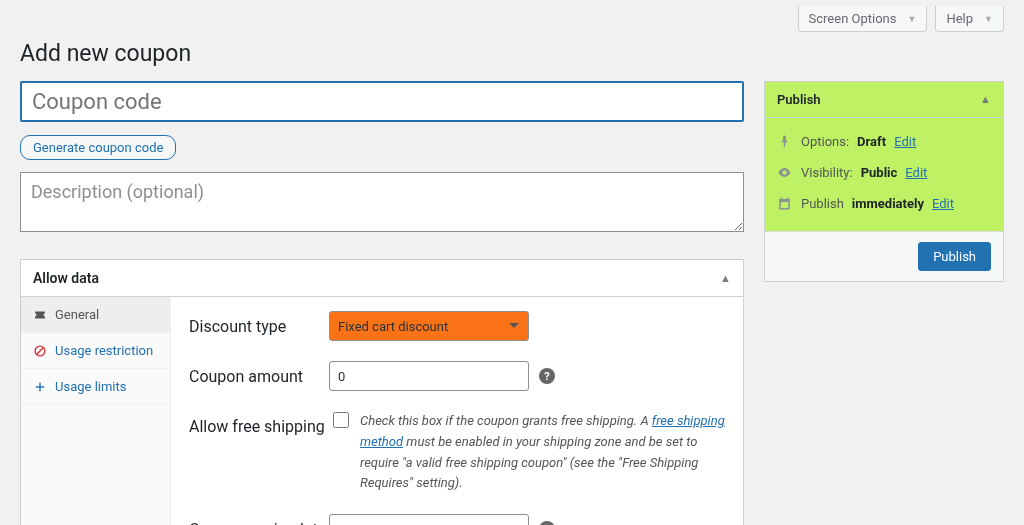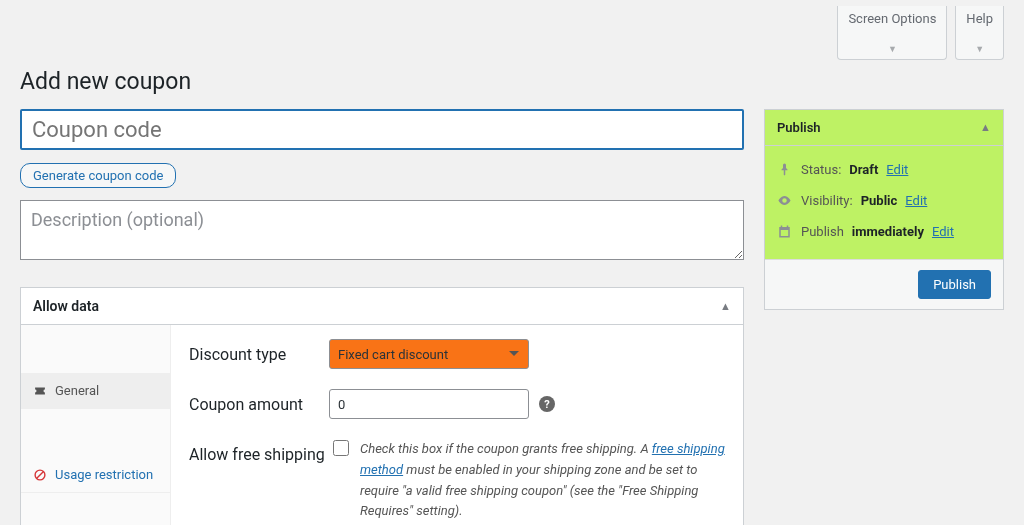--- a/index.html
+++ b/index.html
@@ -10,21 +10,21 @@
     --wp-accent:#2271b1;
     --wp-accent-hover:#135e96;
     --no-color:#d63638;
   }
   *{box-sizing:border-box;font-family:-apple-system,BlinkMacSystemFont,"Segoe UI",Roboto,Oxygen,Ubuntu,sans-serif;}
   body{margin:0;background:var(--wp-bg);color:var(--wp-text);font-size:13px;}
   .wrap{width:1024px;min-height:525px;padding:0 20px 20px 20px;}
   
   .topbar{display:flex;justify-content:flex-end;gap:8px;padding-top:6px;}
   .top-btn{background:#f6f7f7;border:1px solid var(--wp-border);border-top:none;color:#646970;
-    padding:5px 10px;font-size:13px;cursor:pointer;border-radius:0 0 4px 4px;display:flex;align-items:center;gap:18px;flex-direction:column;}
+    padding:5px 10px;font-size:13px;cursor:pointer;border-radius:0 0 4px 4px;display:flex;align-items:center;gap:11px;}
   .top-btn .tri{font-size:9px;color:#a7aaad;}
   h1.page-title{font-size:23px;font-weight:400;margin:8px 0 14px 0;color:#1d2327;}
   .columns{display:flex;gap:20px;align-items:flex-start;}
   .main{flex:1;}
   .side{width:240px;}
   
   .title-input{width:100%;border:2px solid var(--wp-accent);font-size:22px;padding:6px 10px;
     color:#757575;background:#fff;outline:none;margin-bottom:13px;border-radius:2px;}
   .title-input::placeholder{color:#757575;}
   .gen-btn{border:1px solid var(--wp-accent);color:var(--wp-accent);background:#f6f7f7;
@@ -33,21 +33,21 @@
     font-size:18px;padding:8px 10px;color:#757575;border-radius:0;}
   .desc::placeholder{color:#8c8f94;}
   
   .metabox{border:1px solid var(--wp-border);background:#fff;margin-top:24px;}
   .metabox-header{display:flex;justify-content:space-between;align-items:center;
     border-bottom:1px solid var(--wp-border);padding:10px 12px;font-size:14px;font-weight:600;}
   .metabox-toggle{color:#787c82;font-size:11px;cursor:pointer;user-select:none;}
   .metabox-body{display:flex;}
   .tabs{width:150px;background:#fafafa;border-right:1px solid #eee;padding:0;margin:0;list-style:none;}
   .tabs li{padding:10px 12px;border-bottom:1px solid #eee;display:flex;gap:8px;align-items:center;
-    font-size:13px;cursor:pointer;color:var(--wp-accent);margin-top:48px;}
+    font-size:13px;cursor:pointer;color:var(--wp-accent);}
   .tabs li.active{background:#eeeeee;color:#555;}
   .tabs li.active .tab-icon{color:#555;}
   .tab-icon{width:14px;display:inline-flex;color:var(--wp-accent);}
   .tab-icon.no{color:var(--no-color);}
   .tab-icon.plus{color:var(--wp-accent);}
   .panel{flex:1;padding:14px 18px;}
   .form-row{display:flex;align-items:flex-start;margin-bottom:20px;}
   .form-row:last-child{margin-bottom:8px;}
   .form-label{width:140px;color:#1d2327;font-size:16px;padding-top:6px;}
   .form-field{flex:1;display:flex;align-items:flex-start;gap:10px;}
@@ -194,21 +194,21 @@
           <span class="metabox-toggle">▲</span>
         </div>
         <div class="pub-body">
 
           <div class="pub-row">
             <span class="ico">
               <svg viewBox="0 0 20 20" width="15" height="15" fill="currentColor">
                   <path d="M10 2a2 2 0 00-2 2v4L6 10v1h3v6l1 1 1-1v-6h3v-1l-2-2V4a2 2 0 00-2-2z"></path>
                 </svg>
             </span>
-            <span>Status:</span>
+            <span>Options:</span>
             <b>Draft</b>
             <a href="#">Edit</a>
           </div>
 
           <div class="pub-row">
             <span class="ico">
               <svg viewBox="0 0 20 20" width="15" height="15" fill="currentColor">
                   <path d="M10 4C5 4 2 10 2 10s3 6 8 6 8-6 8-6-3-6-8-6zm0 9a3 3 0 110-6 3 3 0 010 6z"></path>
                 </svg>
             </span>

